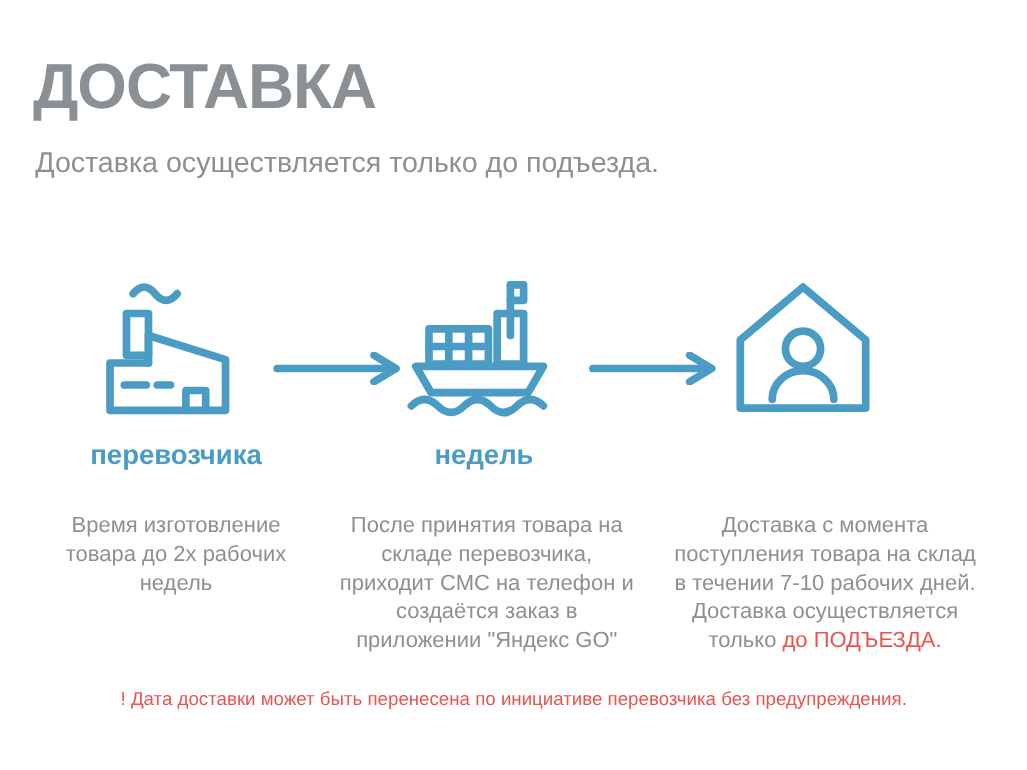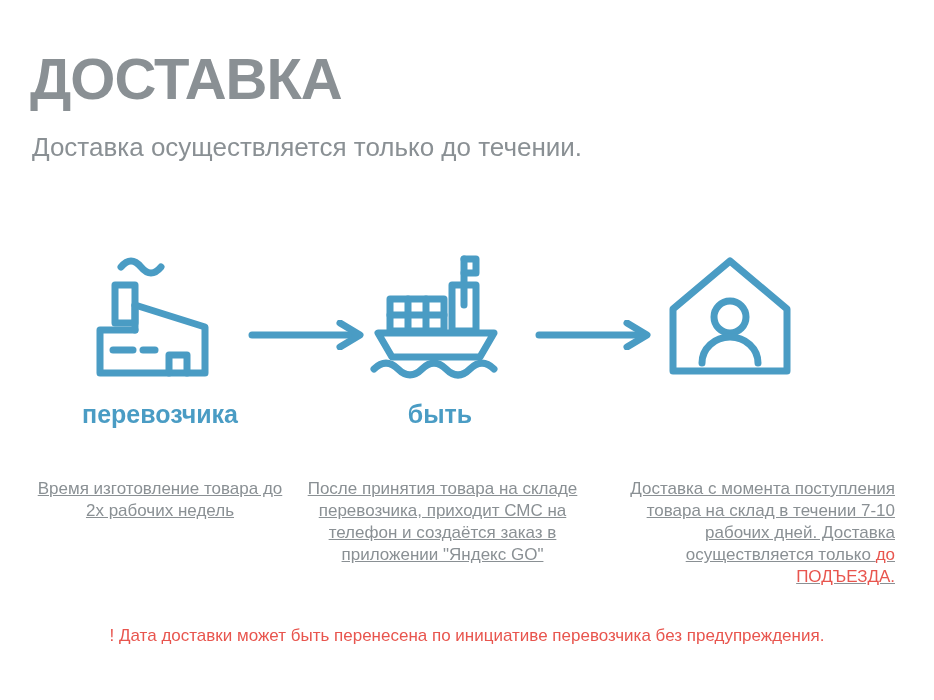--- a/index.html
+++ b/index.html
@@ -99,30 +99,29 @@
 
   
   .descs {
     position: absolute;
     top: 465px;
     left: 0;
     width: 934px;
   }
   .desc {
     position: absolute;
-    top: 13px;
-    font-size: 17px;
+    top: 0;
+    font-size: 20px;
     line-height: 1.3;
     text-align: center;
     color: #8a9094;
-    text-decoration: underline;
   }
   .desc-1 { left: 35px; width: 250px; }
   .desc-2 { left: 305px; width: 275px; }
-  .desc-3 { left: 605px; width: 290px; text-align: right; }
+  .desc-3 { left: 605px; width: 290px; }
 
   .red { color: #e8554e; }
 
   .footer-note {
     position: absolute;
     left: 0;
     top: 625px;
     width: 934px;
     text-align: center;
     font-size: 17px;
@@ -132,21 +131,21 @@
     box-sizing: border-box;
   }
 </style>
 </head>
 <body>
 
 <div class="page">
 
   <h1 class="title">ДОСТАВКА</h1>
 
-  <div class="subtitle">Доставка осуществляется только до течении.</div>
+  <div class="subtitle">Доставка осуществляется только до подъезда.</div>
 
   <div class="flow">
 
     <div class="icon-wrap icon-factory">
       <svg width="150" height="150" viewBox="0 0 150 150" fill="none" stroke="#4a9cc4" stroke-width="7" stroke-linecap="round" stroke-linejoin="round">
 
         <path d="M36 22 q10 -12 20 0 q10 12 20 0"></path>
 
         <path d="M30 40 L30 78 L50 78 L50 40 Z"></path>
 
@@ -201,21 +200,21 @@
 
         <circle cx="75" cy="72" r="16"></circle>
 
         <path d="M47 118 a28 26 0 0 1 56 0"></path>
       </svg>
     </div>
   </div>
 
   <div class="labels">
     <div class="step-label label-1">перевозчика</div>
-    <div class="step-label label-2">быть</div>
+    <div class="step-label label-2">недель</div>
   </div>
 
   <div class="descs">
     <div class="desc desc-1">Время изготовление товара до 2х рабочих недель</div>
     <div class="desc desc-2">После принятия товара на складе перевозчика, приходит СМС на телефон и создаётся заказ в приложении "Яндекс GO"</div>
     <div class="desc desc-3"><span>Доставка с момента поступления товара на склад в течении 7-10 рабочих дней. Доставка осуществляется только </span><span class="red">до ПОДЪЕЗДА.</span></div>
   </div>
 
   <div class="footer-note">! Дата доставки может быть перенесена по инициативе перевозчика без предупреждения.</div>
 

